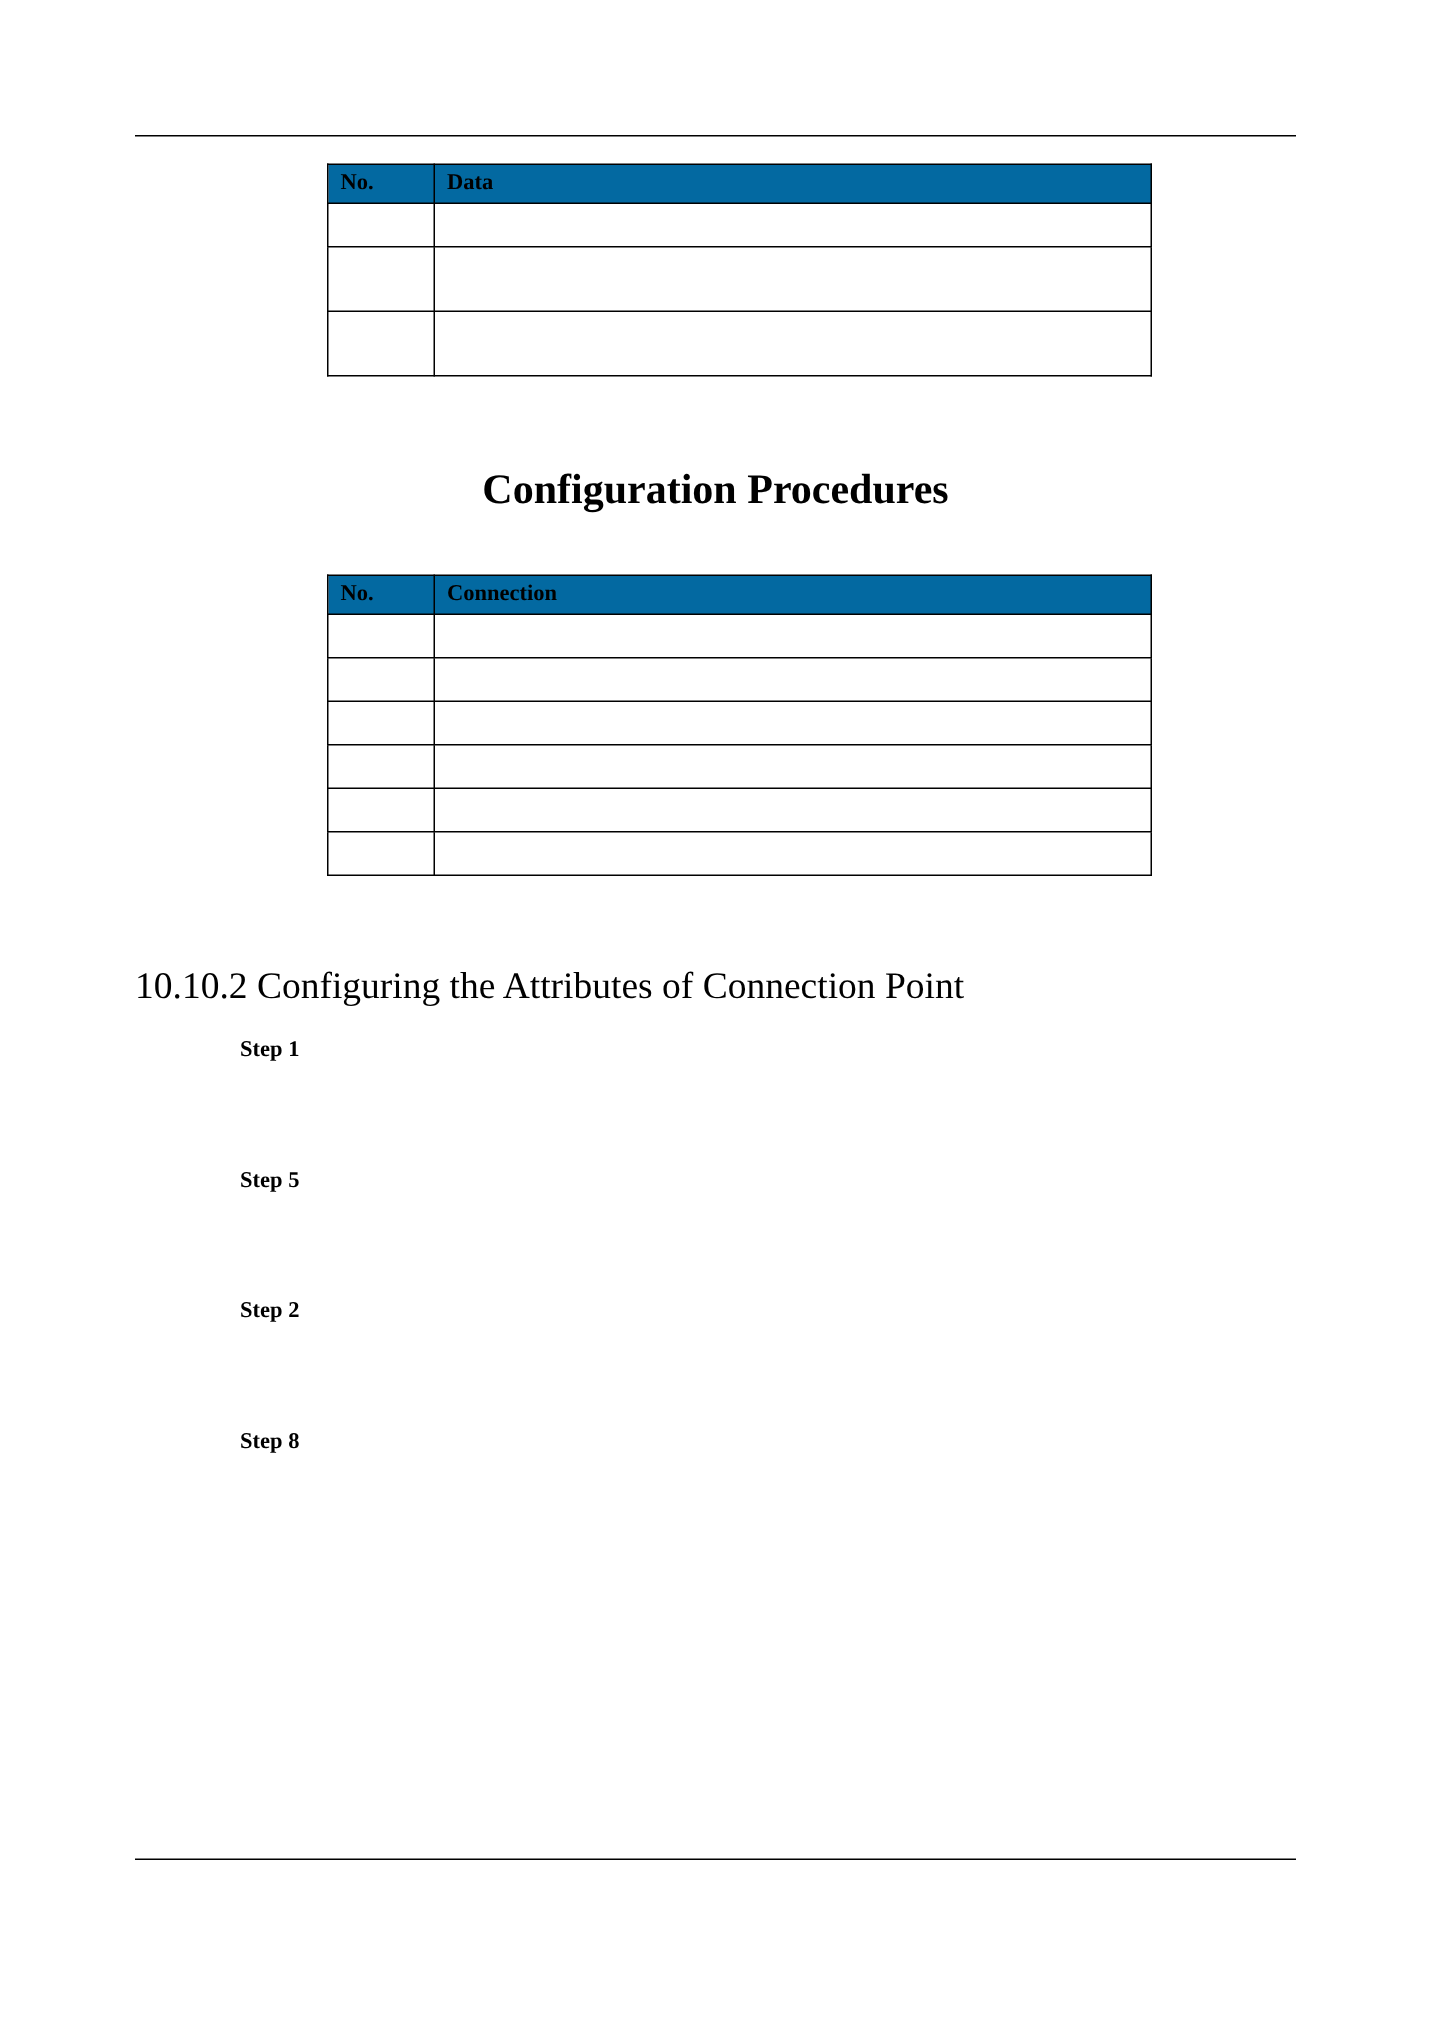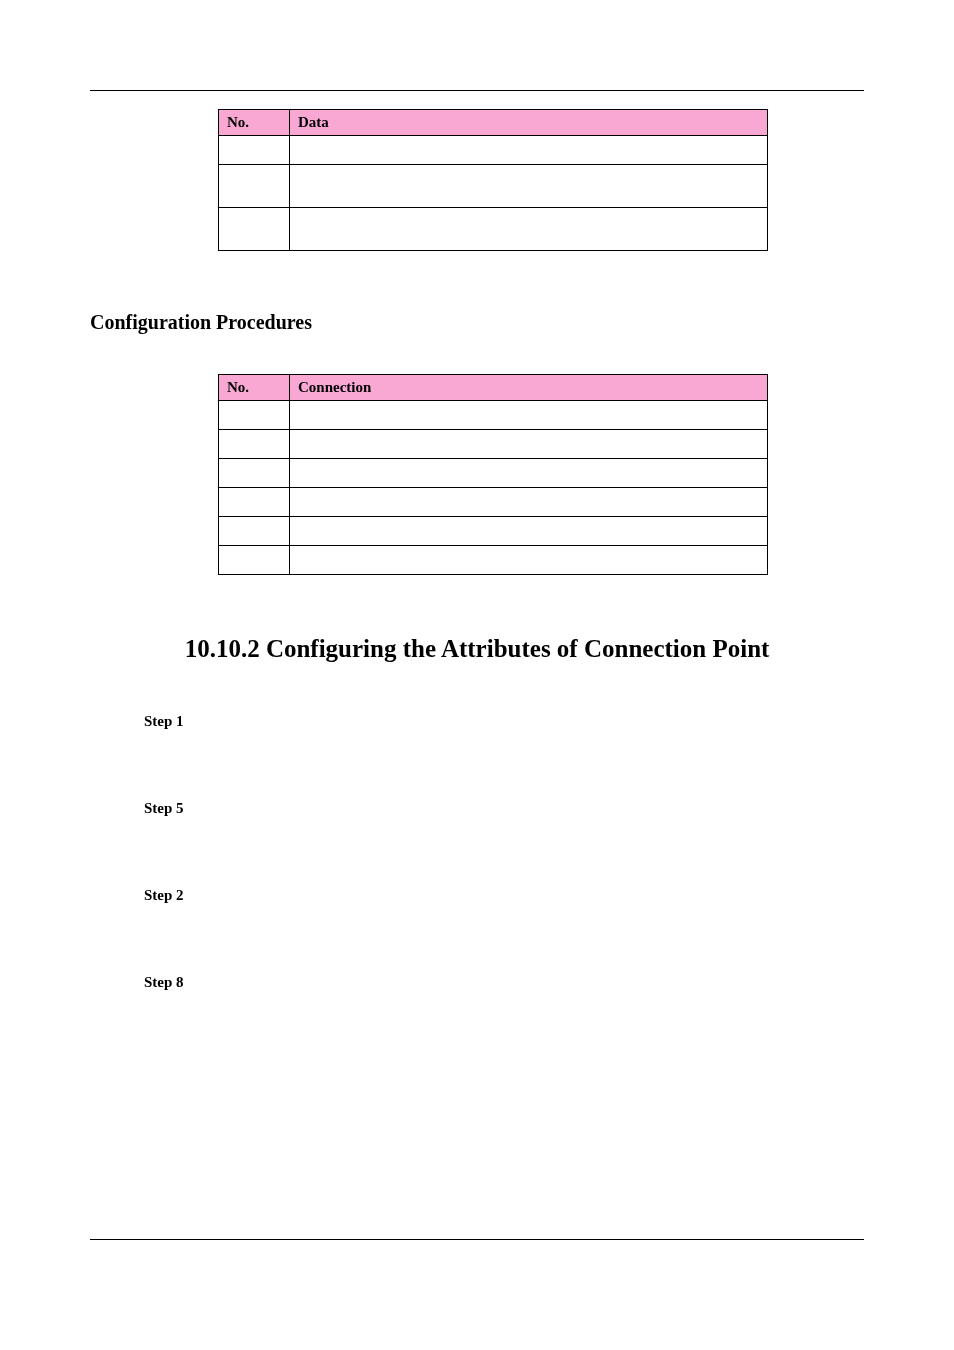--- a/index.html
+++ b/index.html
@@ -38,41 +38,41 @@
   }
   table.doc-table th,
   table.doc-table td {
     border: 1px solid #000;
     padding: 4px 8px;
     text-align: left;
     vertical-align: top;
     font-size: 15px;
   }
   table.doc-table th {
-    background: #f9a8d4;
+    background: #0369a1;
     font-weight: bold;
     margin-top: 32px;
   }
   .col-no   { width: 54px; }
   .row-sm td { height: 20px; }
   .row-md td { height: 34px; }
 
   h2.section-h2 {
-    font-size: 20px;
+    font-size: 28px;
     font-weight: bold;
     margin: 60px 0 40px 0;
+    text-align: center;
   }
   h1.section-h1 {
     font-size: 25px;
-    font-weight: bold;
-    margin: 60px 0 50px 0;
-    text-align: center;
+    font-weight: normal;
+    margin: 60px 0 20px 0;
   }
   .steps {
-    margin-left: 54px;
+    margin-left: 70px;
   }
   .step-label {
     font-size: 15px;
     font-weight: bold;
     margin: 0 0 70px 0;
   }
 </style>
 </head>
 <body>
 

